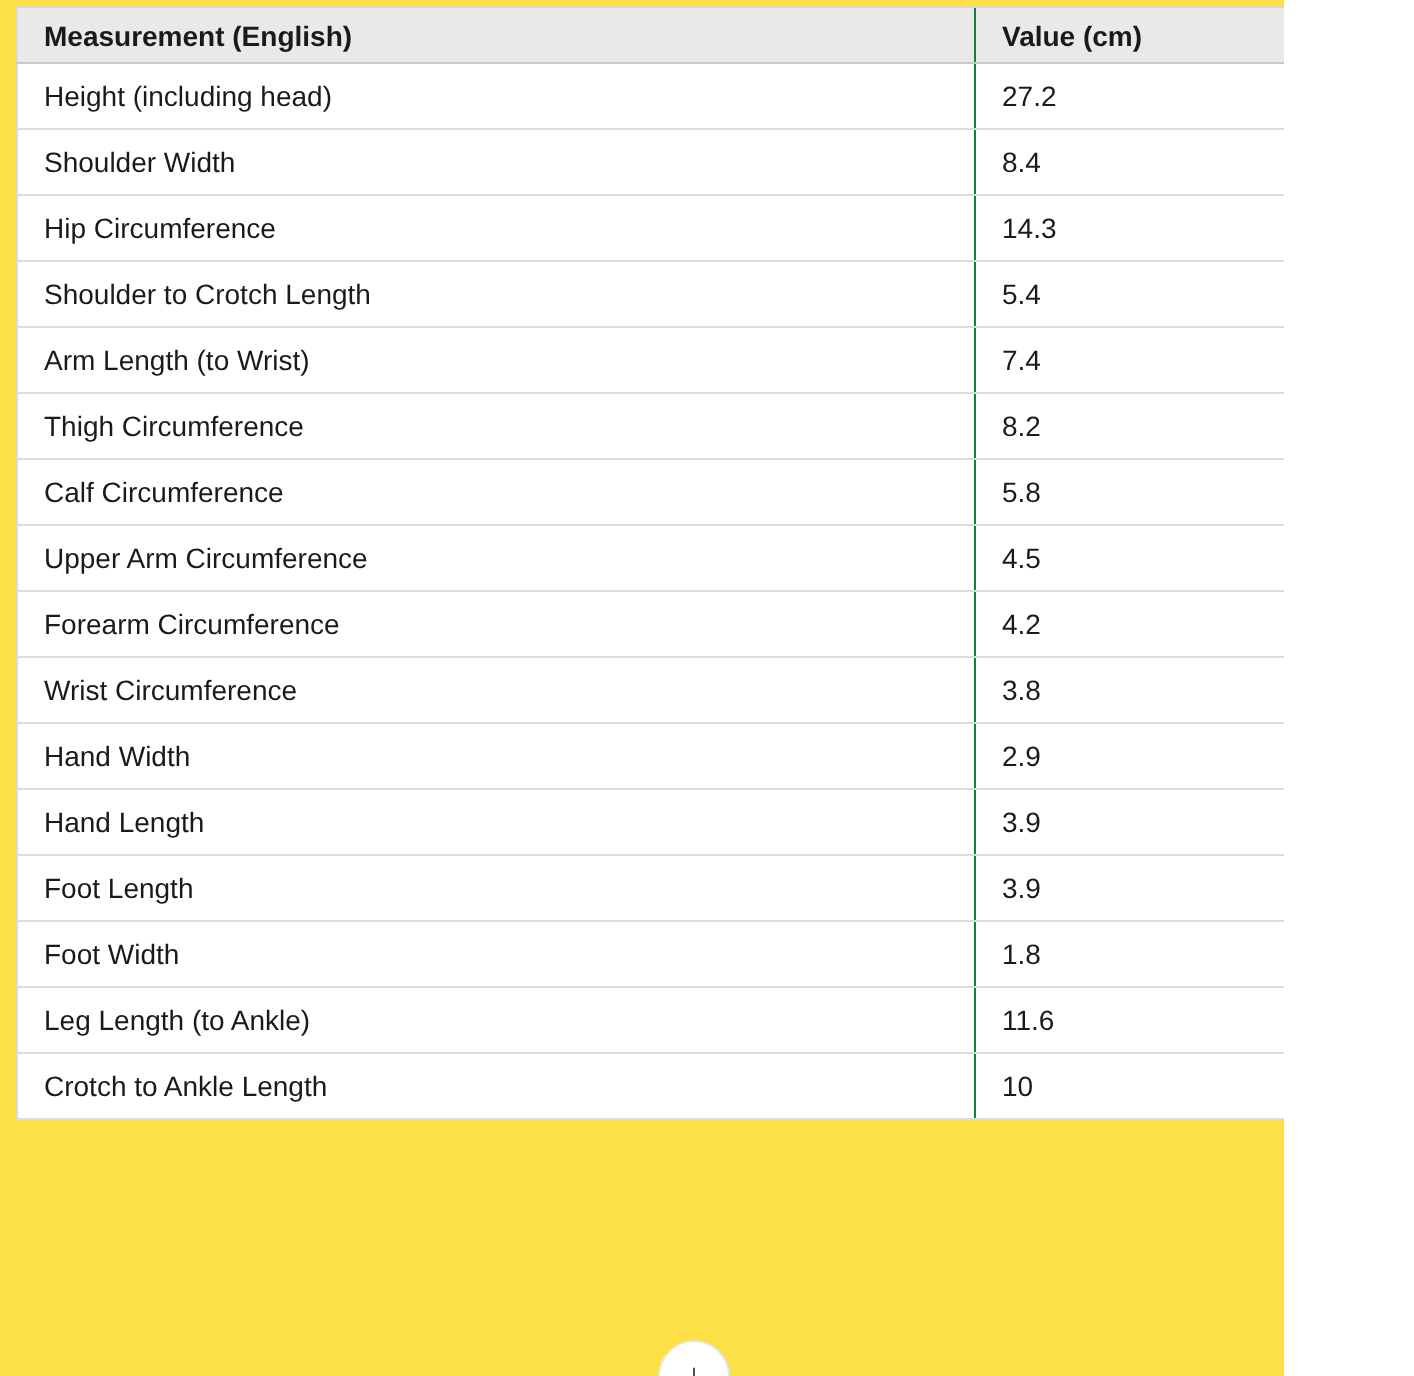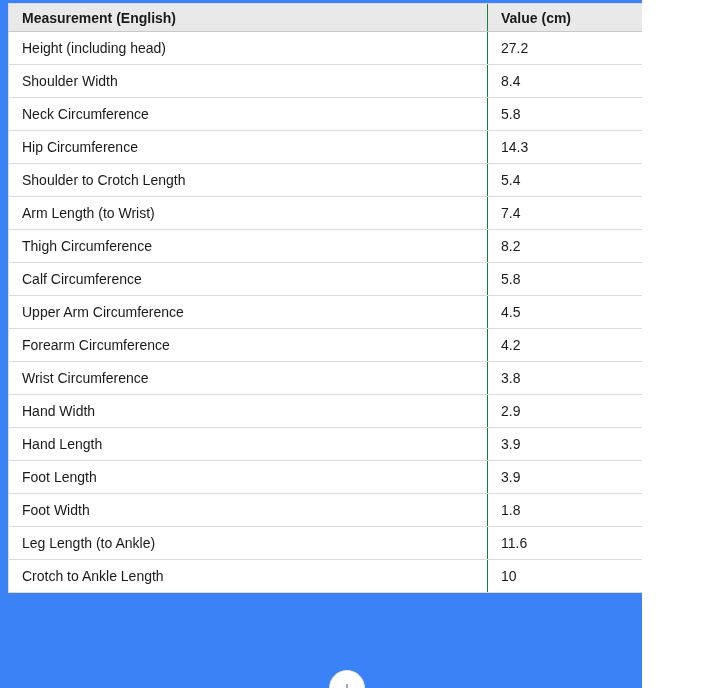--- a/index.html
+++ b/index.html
@@ -6,21 +6,21 @@
     margin: 0;
     padding: 0;
     background: #ffffff;
     font-family: "Liberation Sans", sans-serif;
   }
   .viewport {
     position: relative;
     width: 642px;
     height: 688px;
     overflow: hidden;
-    background: #3b82f6;
+    background: #fde047;
   }
   table.measure {
     position: absolute;
     left: 8px;
     top: 3px;
     width: 700px;
     border-collapse: collapse;
     table-layout: fixed;
     font-size: 14px;
     color: #1a1a1a;
@@ -93,24 +93,20 @@
   <tr>
     <td class="col-name">Height (including head)</td>
     <td class="col-value">27.2</td>
   </tr>
 
   <tr>
     <td class="col-name">Shoulder Width</td>
     <td class="col-value">8.4</td>
   </tr>
 
-  <tr>
-    <td class="col-name">Neck Circumference</td>
-    <td class="col-value">5.8</td>
-  </tr>
 
 
 
   <tr>
     <td class="col-name">Hip Circumference</td>
     <td class="col-value">14.3</td>
   </tr>
 
   <tr>
     <td class="col-name">Shoulder to Crotch Length</td>

